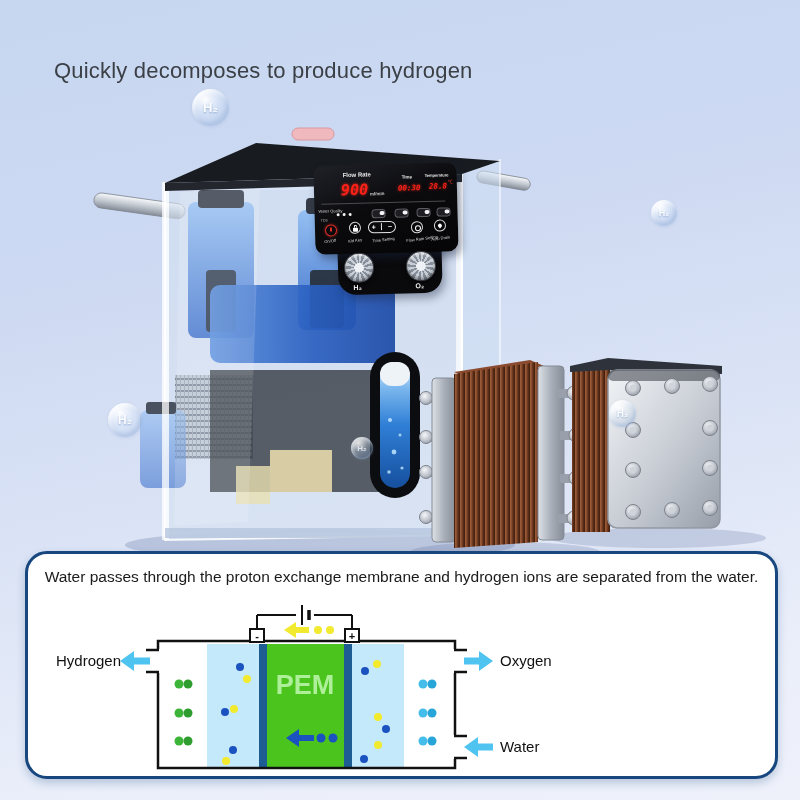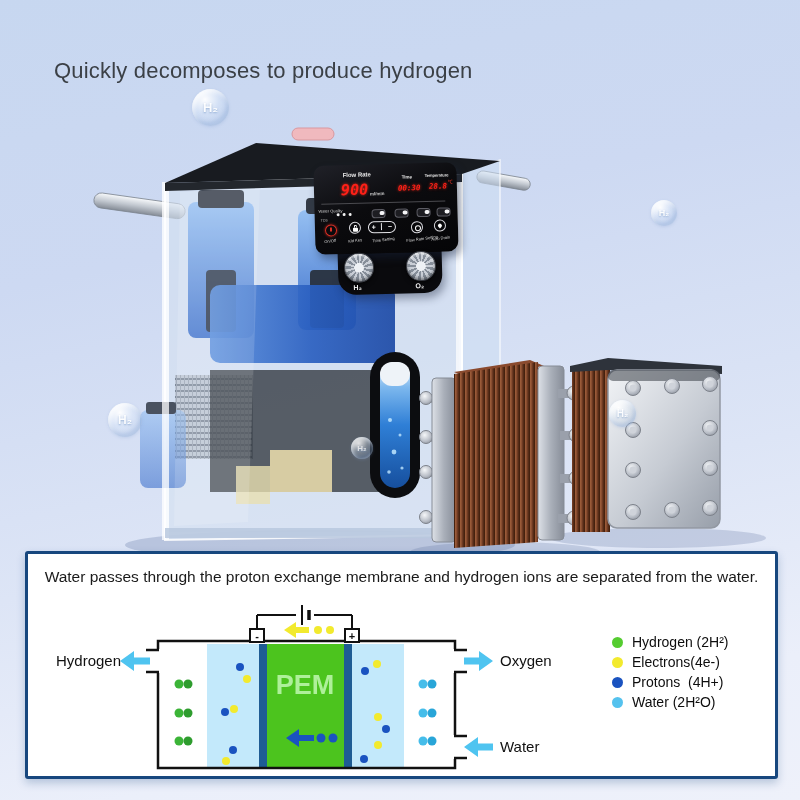--- a/index.html
+++ b/index.html
@@ -81,21 +81,21 @@
       repeating-conic-gradient(#c9ced6 0 14deg, #868e99 14deg 28deg);
     border:1.5px solid #3a3d44; box-sizing:border-box;
     box-shadow:0 2px 4px rgba(0,0,0,.65), inset 0 -2px 3px rgba(0,0,0,.35), inset 0 2px 2px rgba(255,255,255,.6);
   }
   .knob-l{left:28px;} .knob-r{left:90px;}
   .knob-label{top:119px; color:#f2f2f2; font-size:7px; font-weight:bold;}
   .kl-l{left:37px;} .kl-r{left:99px;}
   
   .info-panel{
     position:absolute; left:25px; top:551px; width:753px; height:228px; box-sizing:border-box;
-    background:#fff; border:3px solid #17477e; border-radius:3px;
+    background:#fff; border:3px solid #17477e; border-radius:22px;
     box-shadow:0 4px 8px rgba(23,71,126,.25);
   }
   .caption{position:absolute; left:0; right:0; top:14px; text-align:center; font-size:15.5px; color:#1a1a1a; font-weight:500;}
   .diagram{position:absolute; left:0; top:0; width:747px; height:222px;}
   .legend{position:absolute; left:584px; top:78px;}
   .legend-item{display:flex; align-items:center; height:20px;}
   .legend-dot{width:11px; height:11px; border-radius:50%; margin-right:9px; flex:none;}
   .legend-label{font-size:14px; color:#0d0d0d; font-weight:500; white-space:pre;}
 </style>
 </head>
@@ -404,33 +404,15 @@
       <g>
         <polygon points="465,107 451,97 451,103.5 436,103.5 436,110.5 451,110.5 451,117" fill="#4fc4f0"></polygon>
         <text x="472" y="112" font-size="15" fill="#111" font-weight="500">Oxygen</text>
       </g>
       <g>
         <polygon points="436,193 450,183 450,189.5 465,189.5 465,196.5 450,196.5 450,203" fill="#4fc4f0"></polygon>
         <text x="472" y="198" font-size="15" fill="#111" font-weight="500">Water</text>
       </g>
     </svg>
 
-    <div class="legend">
-      <div class="legend-item">
-        <span class="legend-dot" style="background: rgb(85, 204, 48);"></span>
-        <span class="legend-label">Hydrogen (2H²)</span>
-      </div>
-      <div class="legend-item">
-        <span class="legend-dot" style="background: rgb(242, 234, 46);"></span>
-        <span class="legend-label">Electrons(4e-)</span>
-      </div>
-      <div class="legend-item">
-        <span class="legend-dot" style="background: rgb(26, 83, 192);"></span>
-        <span class="legend-label">Protons  (4H+)</span>
-      </div>
-      <div class="legend-item">
-        <span class="legend-dot" style="background: rgb(85, 194, 238);"></span>
-        <span class="legend-label">Water (2H²O)</span>
-      </div>
-    </div>
   </div>
 
 </div>
 
 </body></html>

